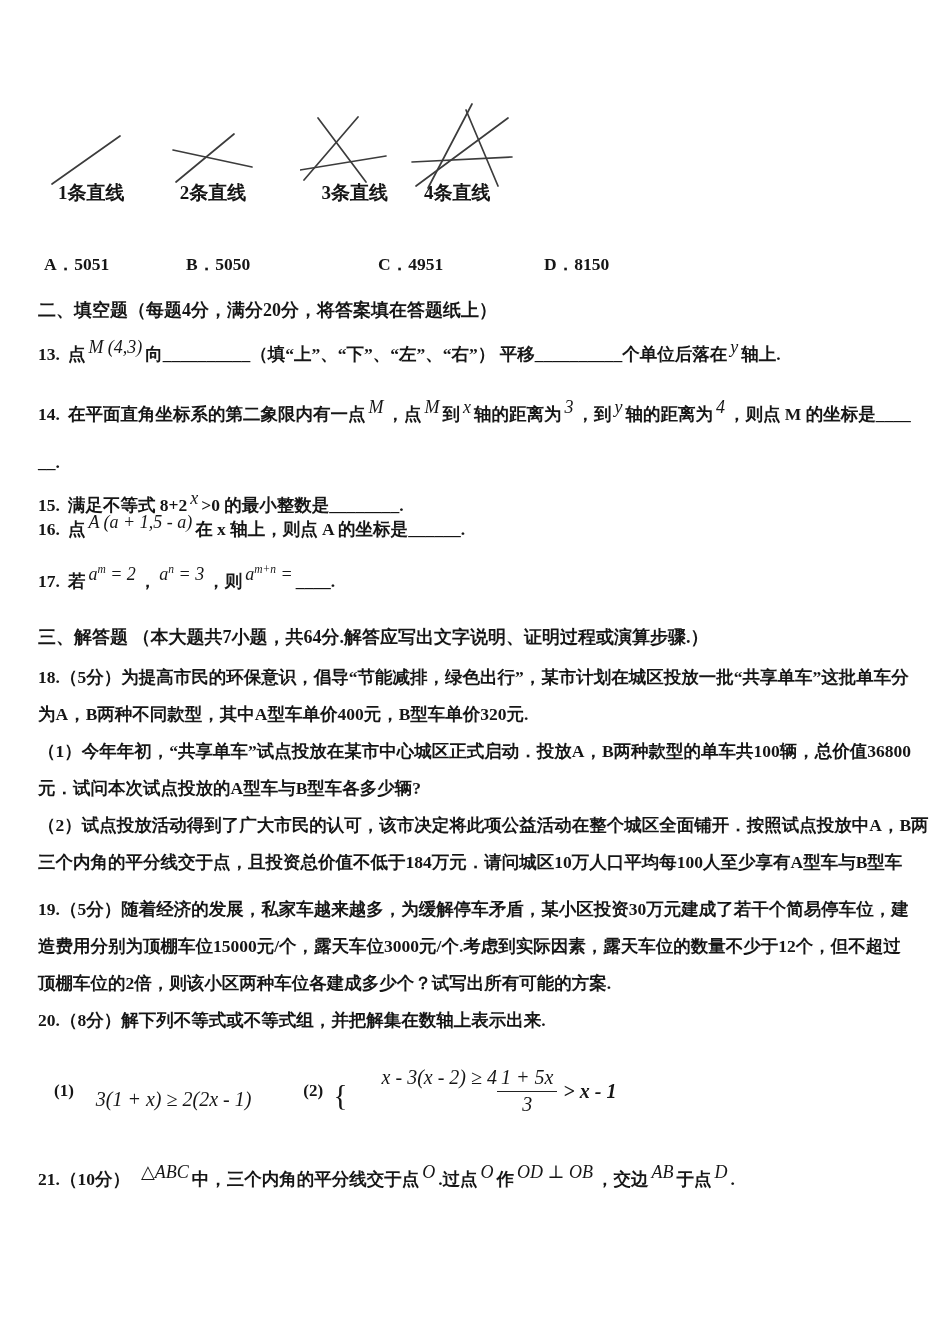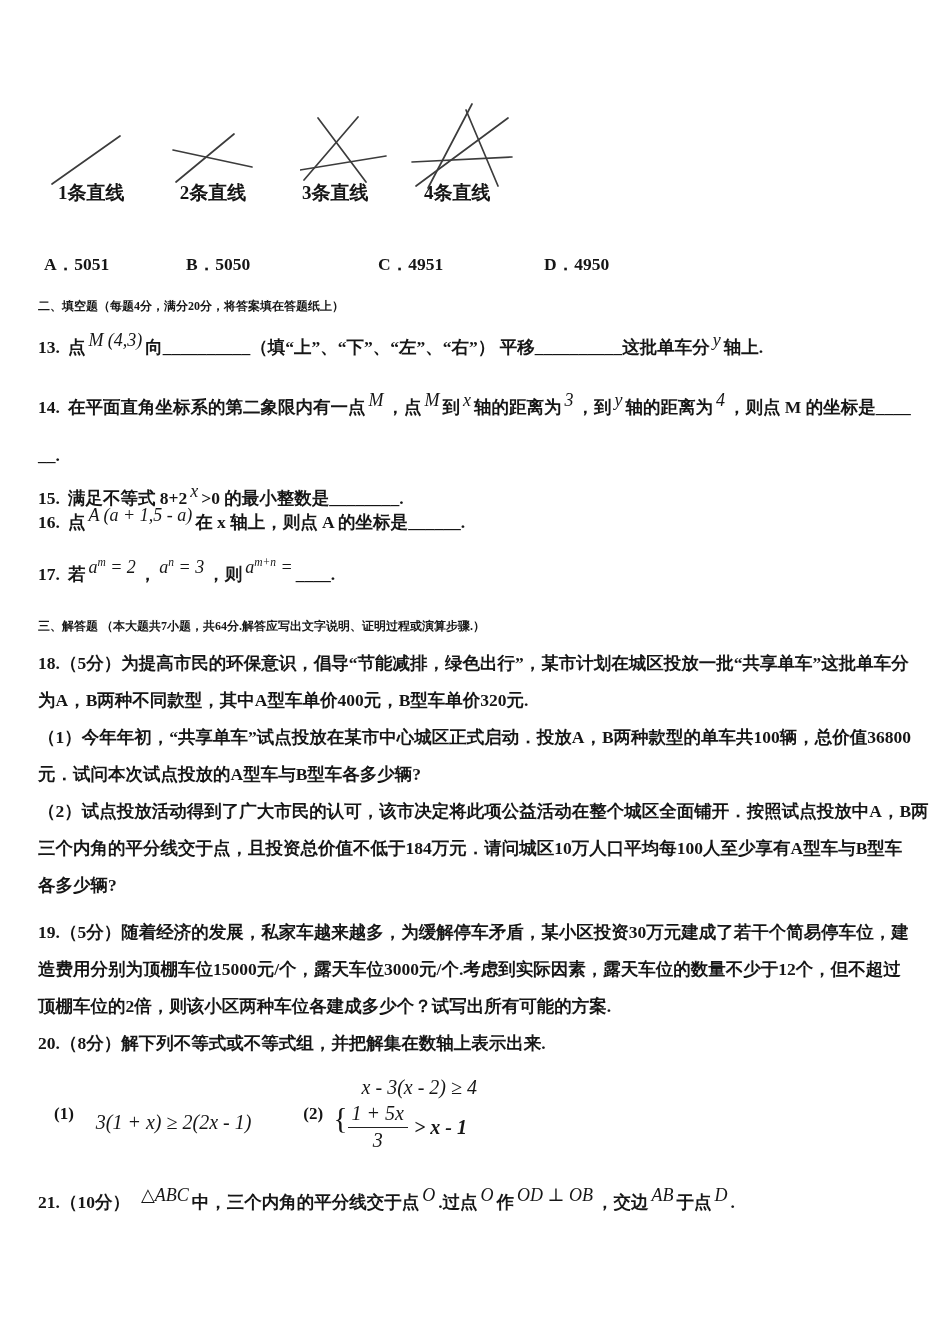--- a/index.html
+++ b/index.html
@@ -8,28 +8,28 @@
     font-family:"Liberation Serif","DejaVu Serif",serif;font-weight:700;font-size:17.5px;
   }
   .page{position:relative;padding:0 26px 0 38px;}
   
   .figrow{display:flex;align-items:flex-end;margin:100px 0 0 10px;}
   .fig svg{display:block;}
   .fig line{stroke:#3c3c3c;stroke-width:1.7;stroke-linecap:round;}
   .figlabel{font-size:19px;font-weight:700;white-space:nowrap;}
   .f1{margin-right:34px;}   .f1 .figlabel{margin-top:-10px;padding-left:10px;}
   .f2{margin-right:46px;text-align:center;}   .f2 .figlabel{margin-top:-8px;}
-  .f3{margin-right:22px;}   .f3 .figlabel{margin-top:-10px;padding-left:2px;}
+  .f3{margin-right:22px;text-align:right;}   .f3 .figlabel{margin-top:-10px;padding-left:2px;}
   .f4 .figlabel{margin-top:-12px;padding-left:14px;}
   
   .opts{display:flex;margin-top:46px;padding-left:6px;}
   .opt{display:inline-block;}
   .w1{width:142px;} .w2{width:192px;} .w3{width:166px;}
   
-  .h2,.h3{font-size:12px;}
+  .h2,.h3{font-size:18px;}
   .h2{margin-top:22px;}
   .h3{margin-top:32px;}
   .qline{white-space:nowrap;}
   .qnum{margin-right:8px;}
   .q13{margin-top:20px;}
   .q14{margin-top:36px;}
   .q14cont{margin-top:26px;}
   .q15{margin-top:20px;}
   .q16{}
   .q17{margin-top:28px;}
@@ -47,21 +47,21 @@
   .q20head{line-height:37px;}
   
   .mx{font-family:"Liberation Serif","DejaVu Serif",serif;font-weight:400;font-style:italic;font-size:20px;white-space:nowrap;}
   .mrow{display:flex;align-items:center;margin-top:10px;min-height:84px;}
   .g1{display:flex;align-items:center;margin-left:16px;}
   .g1 .mx{transform:translateY(8px);margin-left:22px;}
   .g2{display:flex;align-items:center;margin-left:52px;}
   .plabel{font-size:17px;font-weight:700;}
   .sys{display:inline-flex;align-items:center;margin-left:10px;}
   .brace{font-size:30px;font-weight:400;font-style:normal;align-self:center;transform:translateY(4px);}
-  .syscol{display:flex;flex-direction:column;align-items:flex-start;margin-left:0;justify-content:center;}
+  .syscol{display:flex;flex-direction:row;align-items:flex-start;margin-left:20px;justify-content:center;}
   .r1{padding-left:14px;margin-bottom:3px;}
   .r2{display:flex;align-items:center;}
   .frac{display:inline-block;text-align:center;}
   .frac .fn{display:block;padding:0 4px 2px;}
   .frac .fd{display:block;border-top:1.7px solid #222;padding-top:1px;}
   .rhs{margin-left:6px;font-weight:bold;}
 </style>
 </head>
 <body>
 
@@ -97,27 +97,27 @@
         <line x1="6" y1="86" x2="98" y2="18"></line>
       </svg>
       <div class="figlabel">4条直线</div>
     </div>
   </div>
 
   <div class="opts">
     <span class="opt w1">A．5051</span>
     <span class="opt w2">B．5050</span>
     <span class="opt w3">C．4951</span>
-    <span class="opt">D．4950</span>
+    <span class="opt">D．8150</span>
   </div>
 
   <div class="h2">二、填空题（每题4分，满分20分，将答案填在答题纸上）</div>
 
   <div class="qline q13">
-    <span class="qnum">13.</span><span>点</span><span class="fm">M (4,3)</span><span>向</span><span class="blank">__________</span><span>（填“上”、“下”、“左”、“右”） 平移</span><span class="blank">__________</span><span>这批单车分</span><span class="fm">y</span><span>轴上.</span>
+    <span class="qnum">13.</span><span>点</span><span class="fm">M (4,3)</span><span>向</span><span class="blank">__________</span><span>（填“上”、“下”、“左”、“右”） 平移</span><span class="blank">__________</span><span>个单位后落在</span><span class="fm">y</span><span>轴上.</span>
   </div>
 
   <div class="qline q14">
     <span class="qnum">14.</span><span>在平面直角坐标系的第二象限内有一点</span><span class="fm">M</span><span>，点</span><span class="fm">M</span><span>到</span><span class="fm">x</span><span>轴的距离为</span><span class="fm">3</span><span>，到</span><span class="fm">y</span><span>轴的距离为</span><span class="fm">4</span><span>，则点 M 的坐标是</span><span class="blank">____</span>
   </div>
   <div class="qline q14cont">
     <span class="blank">__.</span>
   </div>
 
   <div class="qline q15">
@@ -134,21 +134,20 @@
 
   <div class="h3">三、解答题 （本大题共7小题，共64分.解答应写出文字说明、证明过程或演算步骤.）</div>
 
   <div class="para">
     <div class="pline">18.（5分）为提高市民的环保意识，倡导“节能减排，绿色出行”，某市计划在城区投放一批“共享单车”这批单车分</div>
     <div class="pline">为A，B两种不同款型，其中A型车单价400元，B型车单价320元.</div>
     <div class="pline">（1）今年年初，“共享单车”试点投放在某市中心城区正式启动．投放A，B两种款型的单车共100辆，总价值36800</div>
     <div class="pline">元．试问本次试点投放的A型车与B型车各多少辆?</div>
     <div class="pline">（2）试点投放活动得到了广大市民的认可，该市决定将此项公益活动在整个城区全面铺开．按照试点投放中A，B两</div>
     <div class="pline">三个内角的平分线交于点，且投资总价值不低于184万元．请问城区10万人口平均每100人至少享有A型车与B型车</div>
-    <div class="pline">各多少辆?</div>
   </div>
 
   <div class="para">
     <div class="pline">19.（5分）随着经济的发展，私家车越来越多，为缓解停车矛盾，某小区投资30万元建成了若干个简易停车位，建</div>
     <div class="pline">造费用分别为顶棚车位15000元/个，露天车位3000元/个.考虑到实际因素，露天车位的数量不少于12个，但不超过</div>
     <div class="pline">顶棚车位的2倍，则该小区两种车位各建成多少个？试写出所有可能的方案.</div>
   </div>
 
   <div class="q20head">20.（8分）解下列不等式或不等式组，并把解集在数轴上表示出来.</div>
   <div class="mrow">

